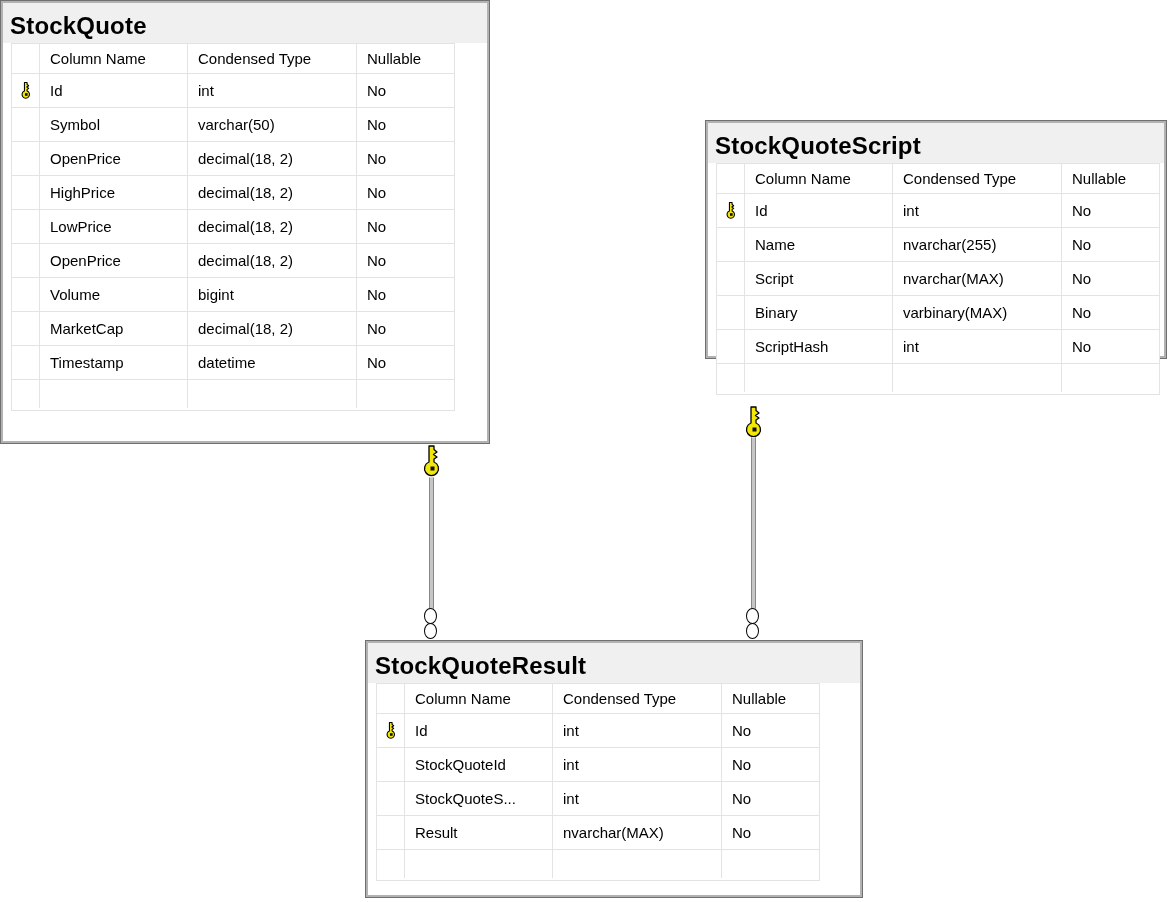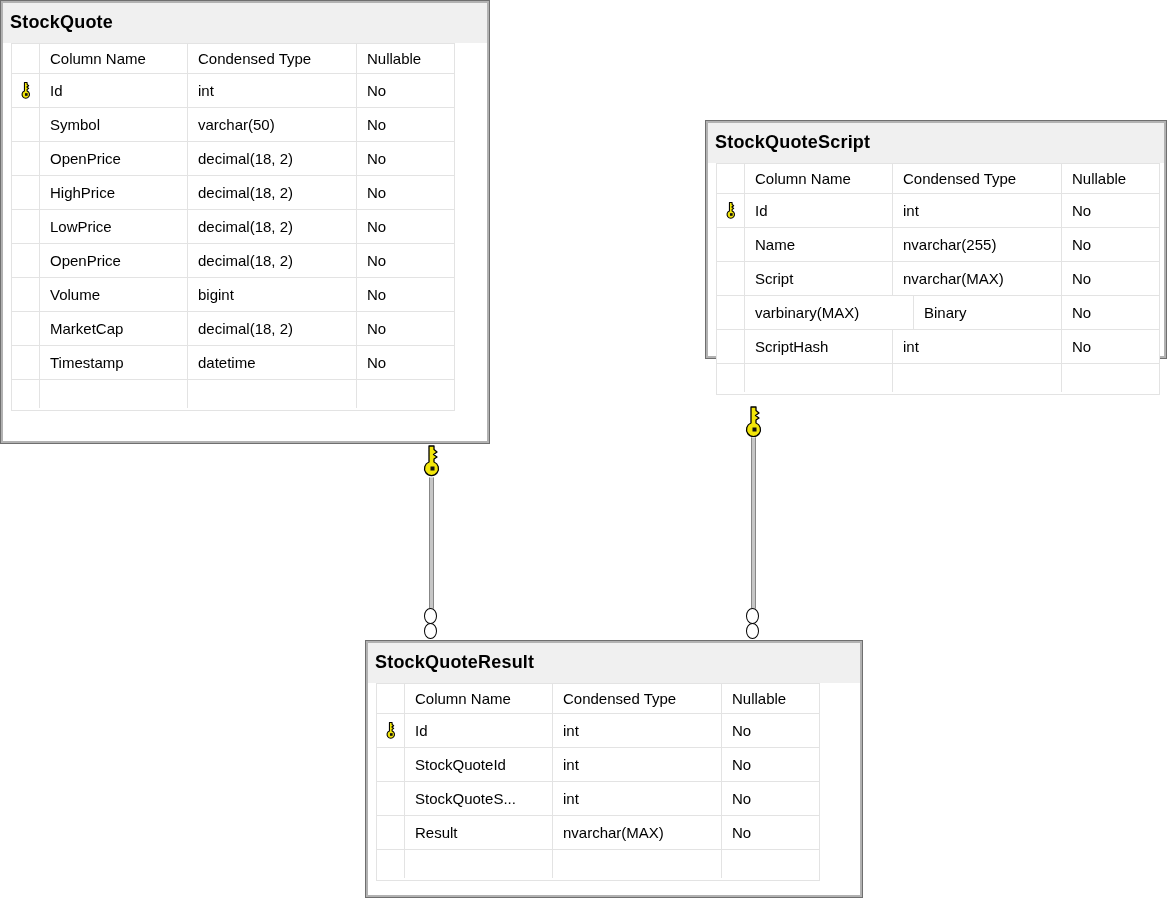--- a/index.html
+++ b/index.html
@@ -1,19 +1,19 @@
 <!DOCTYPE html>
 <html><head>
 <meta charset="utf-8">
 <style>
   html,body{margin:0;padding:0;background:#ffffff;}
   .canvas{position:relative;width:1168px;height:902px;background:#ffffff;overflow:hidden;
           font-family:"Liberation Sans",sans-serif;color:#000;}
   .table-window{position:absolute;background:#ffffff;border:2px solid #b2b2b2;outline:1px solid #6f6f6f;box-sizing:border-box;}
-  .table-title{height:40px;background:#f0f0f0;font-size:18px;font-weight:bold;
+  .table-title{height:40px;background:#f0f0f0;font-size:24px;font-weight:bold;
                padding:9px 0 0 7px;box-sizing:border-box;white-space:nowrap;letter-spacing:0.2px;}
   .grid{position:absolute;left:8px;top:40px;border:1px solid #e3e3e3;background:#fff;}
   .grid-row{display:flex;height:34px;border-bottom:1px solid #e3e3e3;box-sizing:border-box;}
   .grid-row.header{height:30px;}
   .grid-row.empty{height:28px;border-bottom:none;}
   .cell{box-sizing:border-box;border-right:1px solid #e3e3e3;display:flex;align-items:center;
         font-size:15px;overflow:hidden;white-space:nowrap;}
   .cell.rowhdr{width:28px;justify-content:center;padding-left:0;}
   .cell.cname{width:148px;padding-left:10px;}
   .cell.ctype{width:169px;padding-left:10px;}
@@ -134,22 +134,22 @@
           <div class="cell cnull">No</div>
         </div>
         <div class="grid-row">
           <div class="cell rowhdr"></div>
           <div class="cell cname">Script</div>
           <div class="cell ctype">nvarchar(MAX)</div>
           <div class="cell cnull">No</div>
         </div>
         <div class="grid-row">
           <div class="cell rowhdr"></div>
+          <div class="cell cname">Binary</div>
           <div class="cell ctype">varbinary(MAX)</div>
-          <div class="cell cname">Binary</div>
           <div class="cell cnull">No</div>
         </div>
         <div class="grid-row">
           <div class="cell rowhdr"></div>
           <div class="cell cname">ScriptHash</div>
           <div class="cell ctype">int</div>
           <div class="cell cnull">No</div>
         </div>
         <div class="grid-row empty">
           <div class="cell rowhdr"></div>

